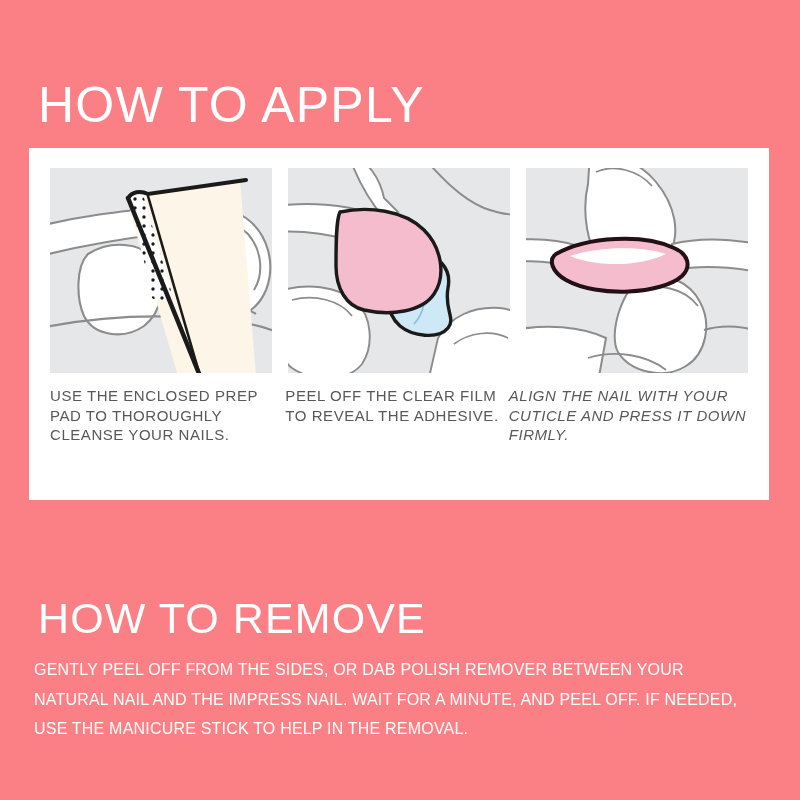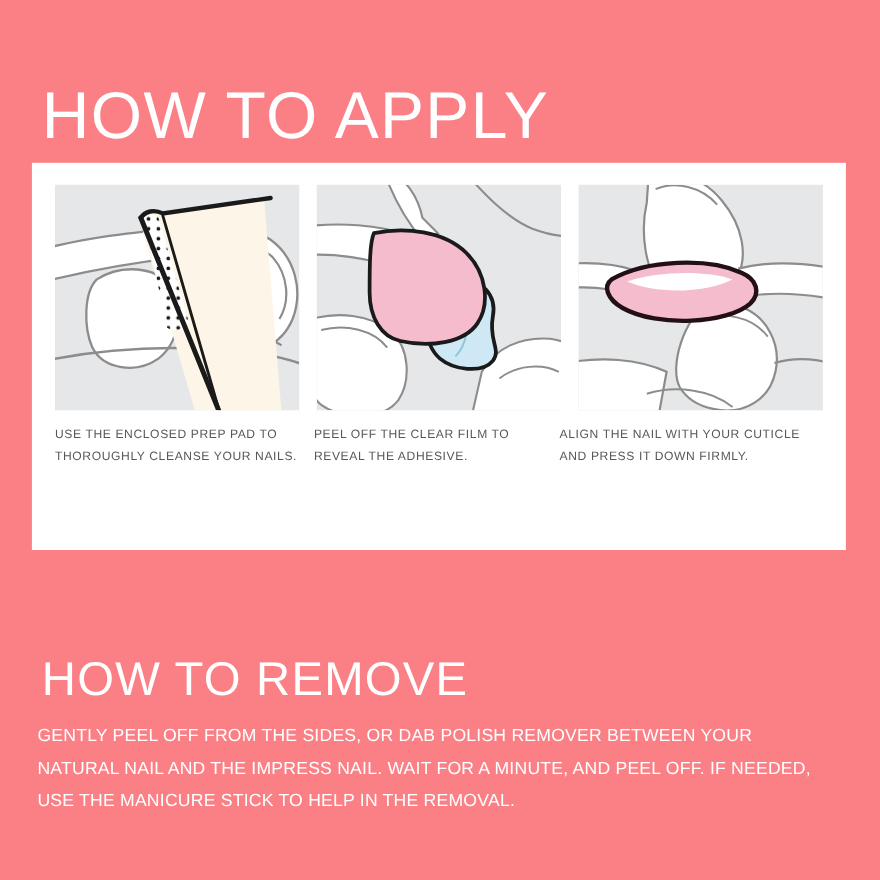--- a/index.html
+++ b/index.html
@@ -14,21 +14,21 @@
     background: #fb8086;
     font-family: "Liberation Sans", sans-serif;
     position: relative;
   }
 
   
   .apply-heading {
     position: absolute;
     left: 38px;
     top: 80px;
-    font-size: 60px;
+    font-size: 50px;
     line-height: 50px;
     font-weight: 400;
     letter-spacing: 1.2px;
     color: #ffffff;
     white-space: nowrap;
   }
 
   
   .apply-card {
     position: absolute;
@@ -67,28 +67,28 @@
     position: absolute;
     left: 21px;
     top: 238px;
     width: 698px;
     display: flex;
     justify-content: space-between;
   }
 
   .caption {
     width: 228px;
-    font-size: 11px;
+    font-size: 15px;
     line-height: 19.5px;
     letter-spacing: 0.55px;
     color: #58585b;
     font-weight: 400;
   }
   .caption:nth-child(2) { width: 224px; margin-left: 8px; }
-  .caption:nth-child(3) { width: 240px; }
+  .caption:nth-child(3) { width: 240px; font-style: italic; }
 
   
   .remove-heading {
     position: absolute;
     left: 38px;
     top: 556px;
     font-size: 43px;
     line-height: 47px;
     font-weight: 400;
     letter-spacing: 1.1px;

